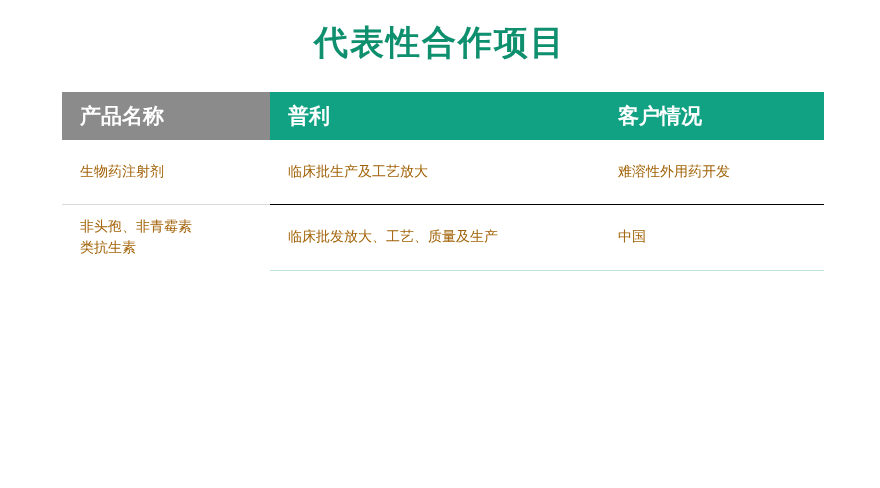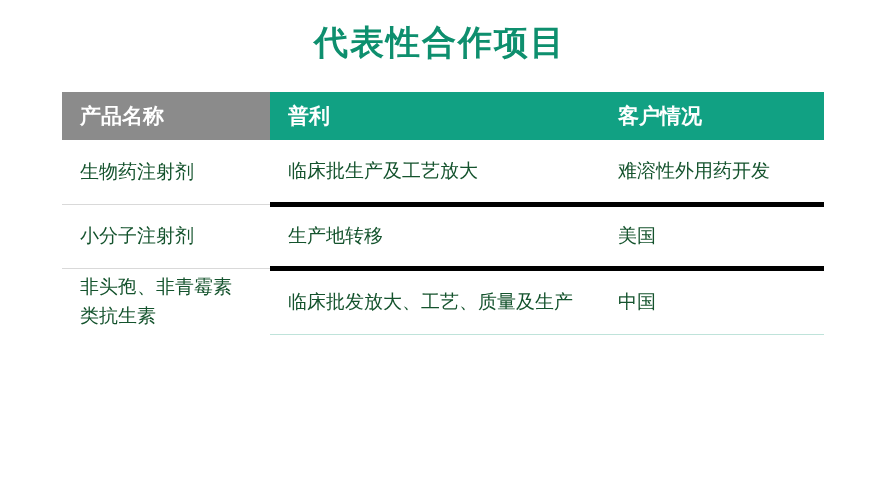--- a/index.html
+++ b/index.html
@@ -57,39 +57,39 @@
     vertical-align: middle;
   }
   th.head-left {
     background: #8b8b8b;
   }
   th.head-mid, th.head-right {
     background: #11a183;
     margin-left: 28px;
   }
   tbody td {
-    font-size: 19px;
-    color: #14532d;
+    font-size: 14px;
+    color: #a16207;
     vertical-align: middle;
     padding: 0 14px 0 18px;
     line-height: 1.55;
   }
   tbody tr { height: 64px; }
   tbody tr.tall { height: 66px; }
 
   td.col-name {
     background: #ffffff;
     border-bottom: 1px solid #d9d9d9;
   }
   tbody tr.alt td.col-name {
     background: #eeeeee;
   }
   td.col-mid, td.col-right {
     background: #ffffff;
-    border-bottom: 5px solid #000000;
+    border-bottom: 1px solid #000000;
   }
   tbody tr.alt td.col-mid,
   tbody tr.alt td.col-right {
     background: #e8f2ef;
   }
   tbody tr:last-child td.col-name {
     border-bottom: none;
     font-family: Liberation Serif, serif;
   }
   tbody tr:last-child td.col-mid,
@@ -120,25 +120,20 @@
           <th class="head-mid">普利</th>
           <th class="head-right">客户情况</th>
         </tr>
       </thead>
       <tbody>
         <tr>
           <td class="col-name">生物药注射剂</td>
           <td class="col-mid">临床批生产及工艺放大</td>
           <td class="col-right">难溶性外用药开发</td>
         </tr>
-        <tr>
-          <td class="col-name">小分子注射剂</td>
-          <td class="col-mid">生产地转移</td>
-          <td class="col-right">美国</td>
-        </tr>
         <tr class="tall">
           <td class="col-name">
             <span class="cell-lines">
               <span>非头孢、非青霉素</span>
               <span>类抗生素</span>
             </span>
           </td>
           <td class="col-mid">临床批发放大、工艺、质量及生产</td>
           <td class="col-right">中国</td>
         </tr>

